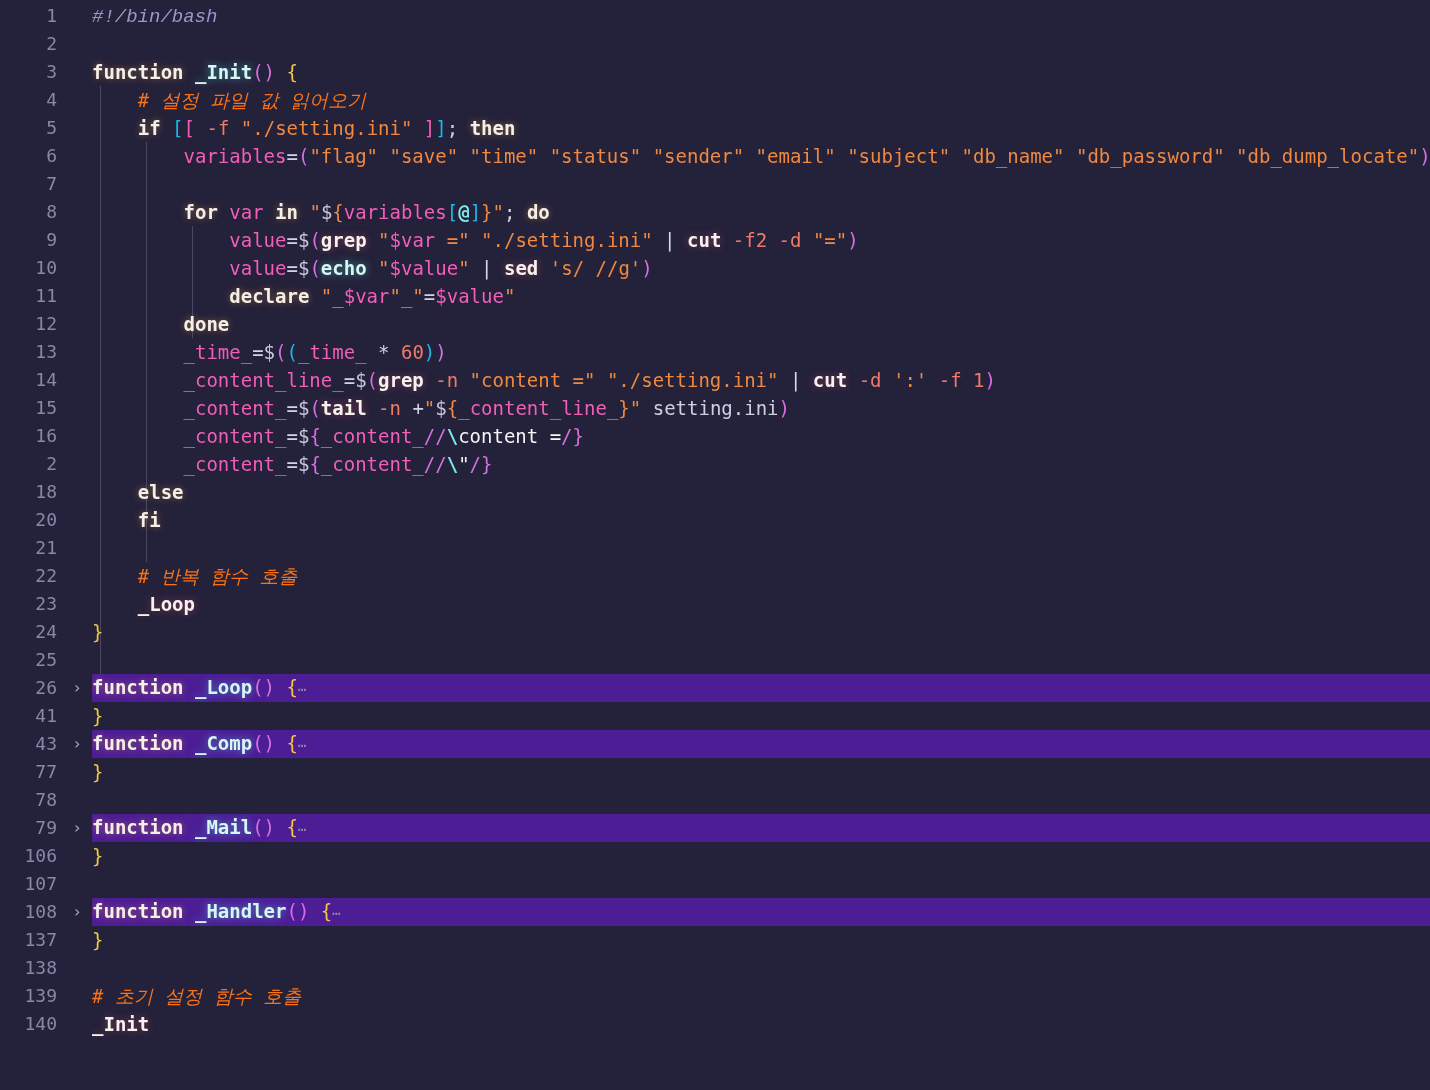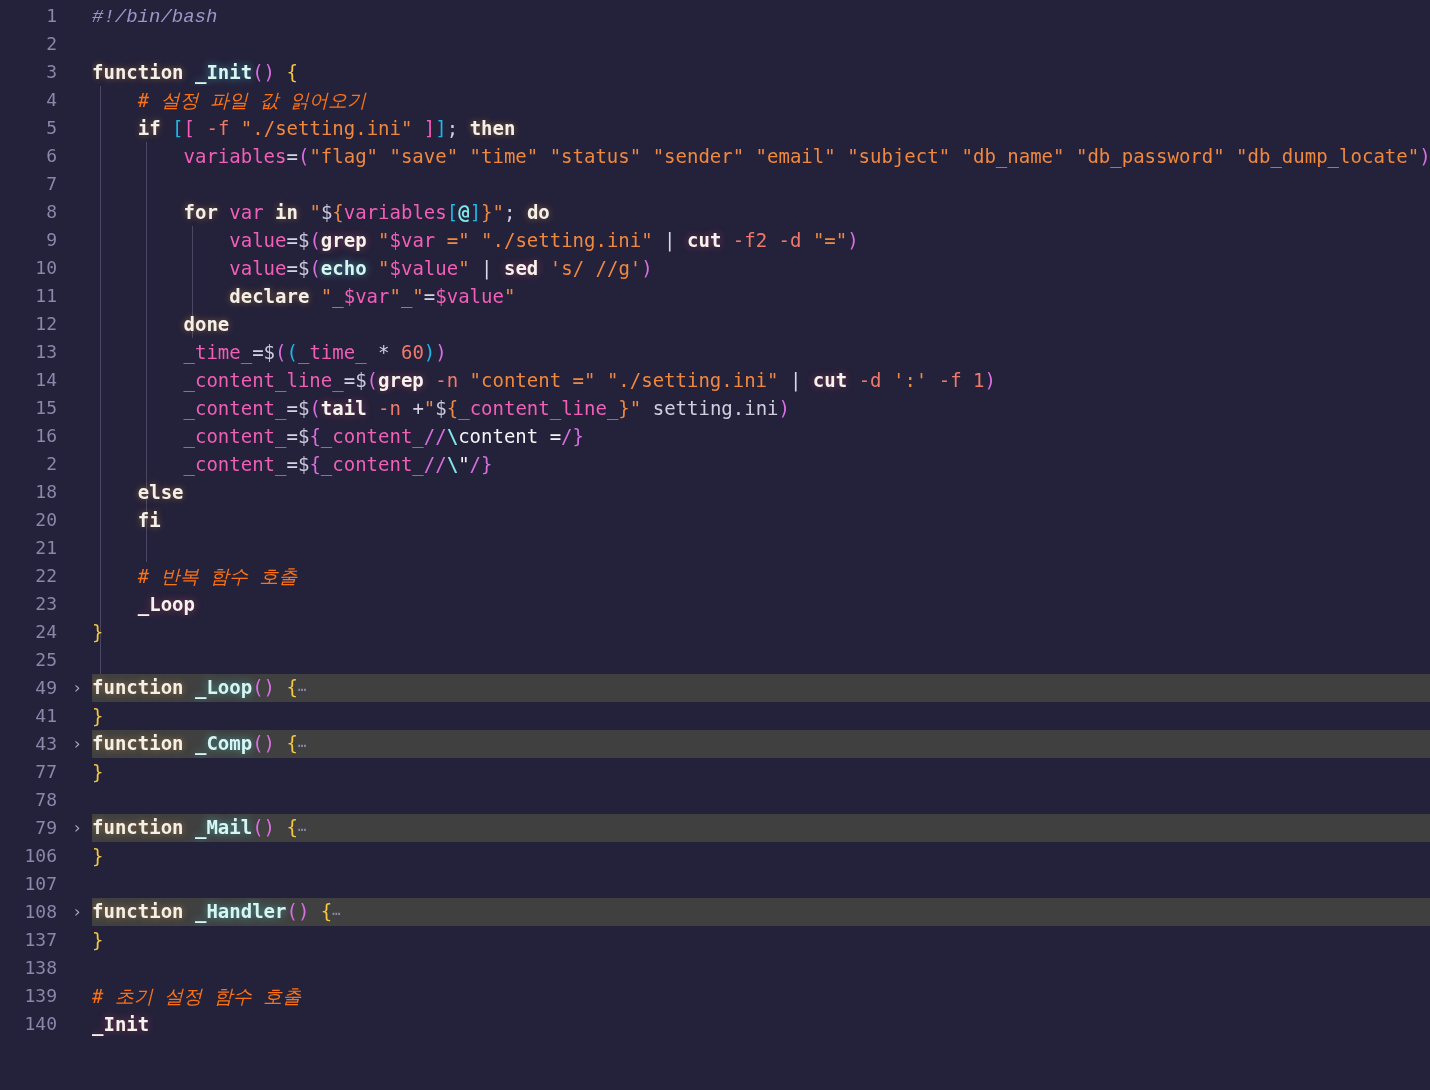--- a/index.html
+++ b/index.html
@@ -23,21 +23,21 @@
     padding-top: 2px;
   }
   .row {
     position: relative;
     height: 28px;
     display: flex;
     align-items: center;
     white-space: pre;
   }
   .row.folded .codewrap {
-    background: #404040;
+    background: #4c1d95;
   }
   .gutter {
     width: 62px;
     min-width: 62px;
     text-align: right;
     color: #8a87a8;
     font-size: 18px;
     padding-right: 5px;
     user-select: none;
   }
@@ -242,21 +242,21 @@
     <span class="codewrap"><span class="code"><span class="brace">}</span></span></span>
   </div>
 
   <div class="row">
     <span class="gutter">25</span>
     <span class="fold"></span>
     <span class="codewrap"></span>
   </div>
 
   <div class="row folded">
-    <span class="gutter">49</span>
+    <span class="gutter">26</span>
     <span class="fold">›</span>
     <span class="codewrap"><span class="code"><span class="kw">function</span> <span class="fn">_Loop</span><span class="paren">()</span> <span class="brace">{</span><span class="ellip">⋯</span></span></span>
   </div>
 
   <div class="row">
     <span class="gutter">41</span>
     <span class="fold"></span>
     <span class="codewrap"><span class="code"><span class="brace">}</span></span></span>
   </div>
 

